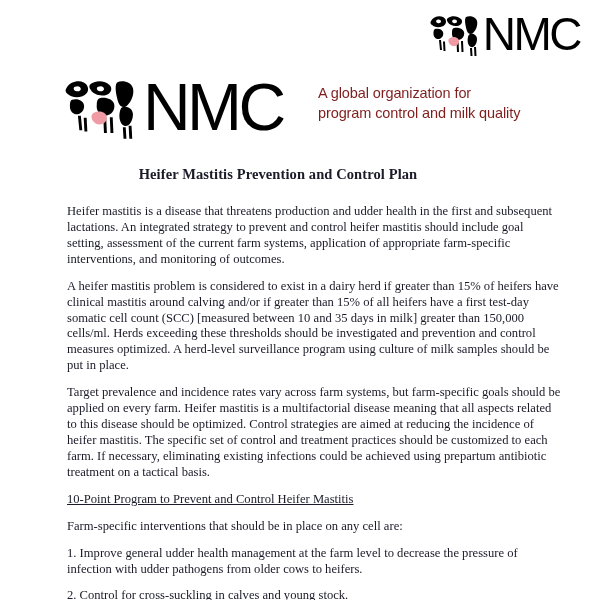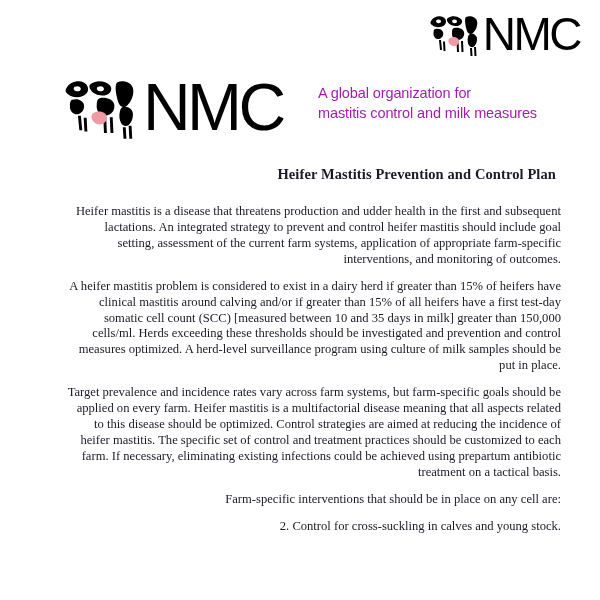--- a/index.html
+++ b/index.html
@@ -33,21 +33,21 @@
     display: flex;
     align-items: center;
   }
   .tagline {
     position: absolute;
     top: 84px;
     left: 318px;
     font-family: "Liberation Sans", "DejaVu Sans", sans-serif;
     font-size: 14.5px;
     line-height: 1.35;
-    color: #a21caf;
+    color: #7f1d1d;
     letter-spacing: -0.1px;
   }
   .tagline span { display: block; }
 
   .logo {
     display: flex;
     align-items: center;
   }
   .logo .mark { display: block; }
   .logo .wordmark {
@@ -60,37 +60,36 @@
   }
   .logo-small .wordmark { font-size: 46px; }
   .logo-large .wordmark { font-size: 66px; }
 
   
   .doc-title {
     position: absolute;
     top: 166px;
     left: 0;
     width: 556px;
-    text-align: right;
+    text-align: center;
     font-size: 14.5px;
     font-weight: bold;
     letter-spacing: 0.1px;
   }
   .body-text {
     position: absolute;
     top: 204px;
     left: 67px;
     width: 494px;
     font-size: 12.6px;
     line-height: 1.265;
     text-align: left;
   }
   .body-text p {
     margin: 0 0 11px 0;
-    text-align: right;
   }
   .body-text p:last-child { margin-bottom: 0; }
   .section-heading {
     text-decoration: underline;
     margin: 0;
   }
   .list-line { margin: 0; }
   .tight { margin: 0; }
 </style>
 </head>
@@ -149,28 +148,30 @@
           <path d="M18 20 C22 18, 26 20, 26 23 C26 26, 22 27, 19 26 C16 25, 15 21, 18 20 Z"></path>
           <path d="M50 20 C54 18, 58 20, 58 23 C58 26, 54 27, 51 26 C48 25, 47 21, 50 20 Z"></path>
         </g>
       </svg>
       <span class="wordmark">NMC</span>
     </div>
   </div>
 
   <div class="tagline">
     <span>A global organization for</span>
-    <span>mastitis control and milk measures</span>
+    <span>program control and milk quality</span>
   </div>
 
   <div class="doc-title">Heifer Mastitis Prevention and Control Plan</div>
 
   <div class="body-text">
     <p>Heifer mastitis is a disease that threatens production and udder health in the first and subsequent lactations. An integrated strategy to prevent and control heifer mastitis should include goal setting, assessment of the current farm systems, application of appropriate farm-specific interventions, and monitoring of outcomes.</p>
     <p>A heifer mastitis problem is considered to exist in a dairy herd if greater than 15% of heifers have clinical mastitis around calving and/or if greater than 15% of all heifers have a first test-day somatic cell count (SCC) [measured between 10 and 35 days in milk] greater than 150,000 cells/ml. Herds exceeding these thresholds should be investigated and prevention and control measures optimized. A herd-level surveillance program using culture of milk samples should be put in place.</p>
     <p>Target prevalence and incidence rates vary across farm systems, but farm-specific goals should be applied on every farm. Heifer mastitis is a multifactorial disease meaning that all aspects related to this disease should be optimized. Control strategies are aimed at reducing the incidence of heifer mastitis. The specific set of control and treatment practices should be customized to each farm. If necessary, eliminating existing infections could be achieved using prepartum antibiotic treatment on a tactical basis.</p>
 
+    <p class="section-heading">10-Point Program to Prevent and Control Heifer Mastitis</p>
     <p class="tight">Farm-specific interventions that should be in place on any cell are:</p>
+    <p class="list-line">1. Improve general udder health management at the farm level to decrease the pressure of infection with udder pathogens from older cows to heifers.</p>
     <p class="list-line">2. Control for cross-suckling in calves and young stock.</p>
 
   </div>
 
 </div>
 
 </body></html>

